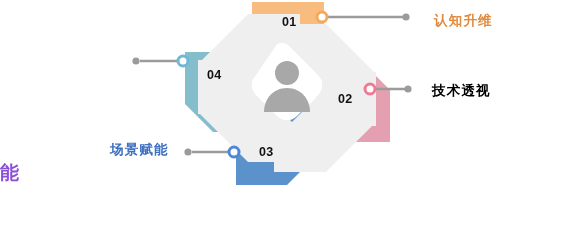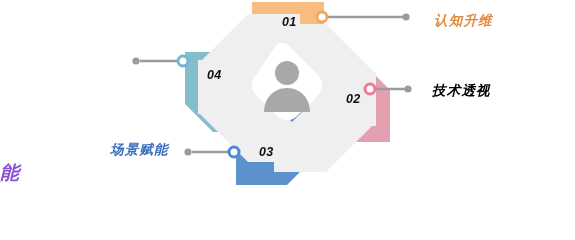--- a/index.html
+++ b/index.html
@@ -3,21 +3,21 @@
 <meta charset="utf-8">
 <style>
   html,body{margin:0;padding:0;}
   body{
     width:575px;height:185px;
     background:#ffffff;
     font-family:"Liberation Sans","DejaVu Sans",sans-serif;
     overflow:hidden;
     position:relative;
   }
-  #stage{position:absolute;inset:0;width:531px;height:185px;font-style:italic;}
+  #stage{position:absolute;inset:0;width:531px;height:185px;}
   .lbl{
     position:absolute;
     font-size:13.5px;
     font-weight:700;
     letter-spacing:1.2px;
     white-space:nowrap;
     line-height:1;
   }
   #lbl-01{left:434px;top:14px;color:#E08A3C;}
   #lbl-02{left:432px;top:84px;color:#000000;}
@@ -27,21 +27,21 @@
     position:absolute;left:0px;top:163px;
     font-size:19px;font-weight:700;color:#8B4FD8;
     line-height:1;white-space:nowrap;overflow:hidden;
     width:42px;height:22px;
   }
   .num{
     position:absolute;font-size:12.5px;font-weight:700;
     color:#111111;letter-spacing:0.4px;line-height:1;
   }
   #num-01{left:282px;top:16px;}
-  #num-02{left:338px;top:93px;margin-left:8px;}
+  #num-02{left:338px;top:93px;}
   #num-03{left:259px;top:146px;}
   #num-04{left:207px;top:69px;}
 </style>
 </head>
 <body>
 
 <div id="stage">
 
   <svg width="575" height="185" viewBox="0 0 575 185" style="position:absolute;left:0;top:0;">
 

